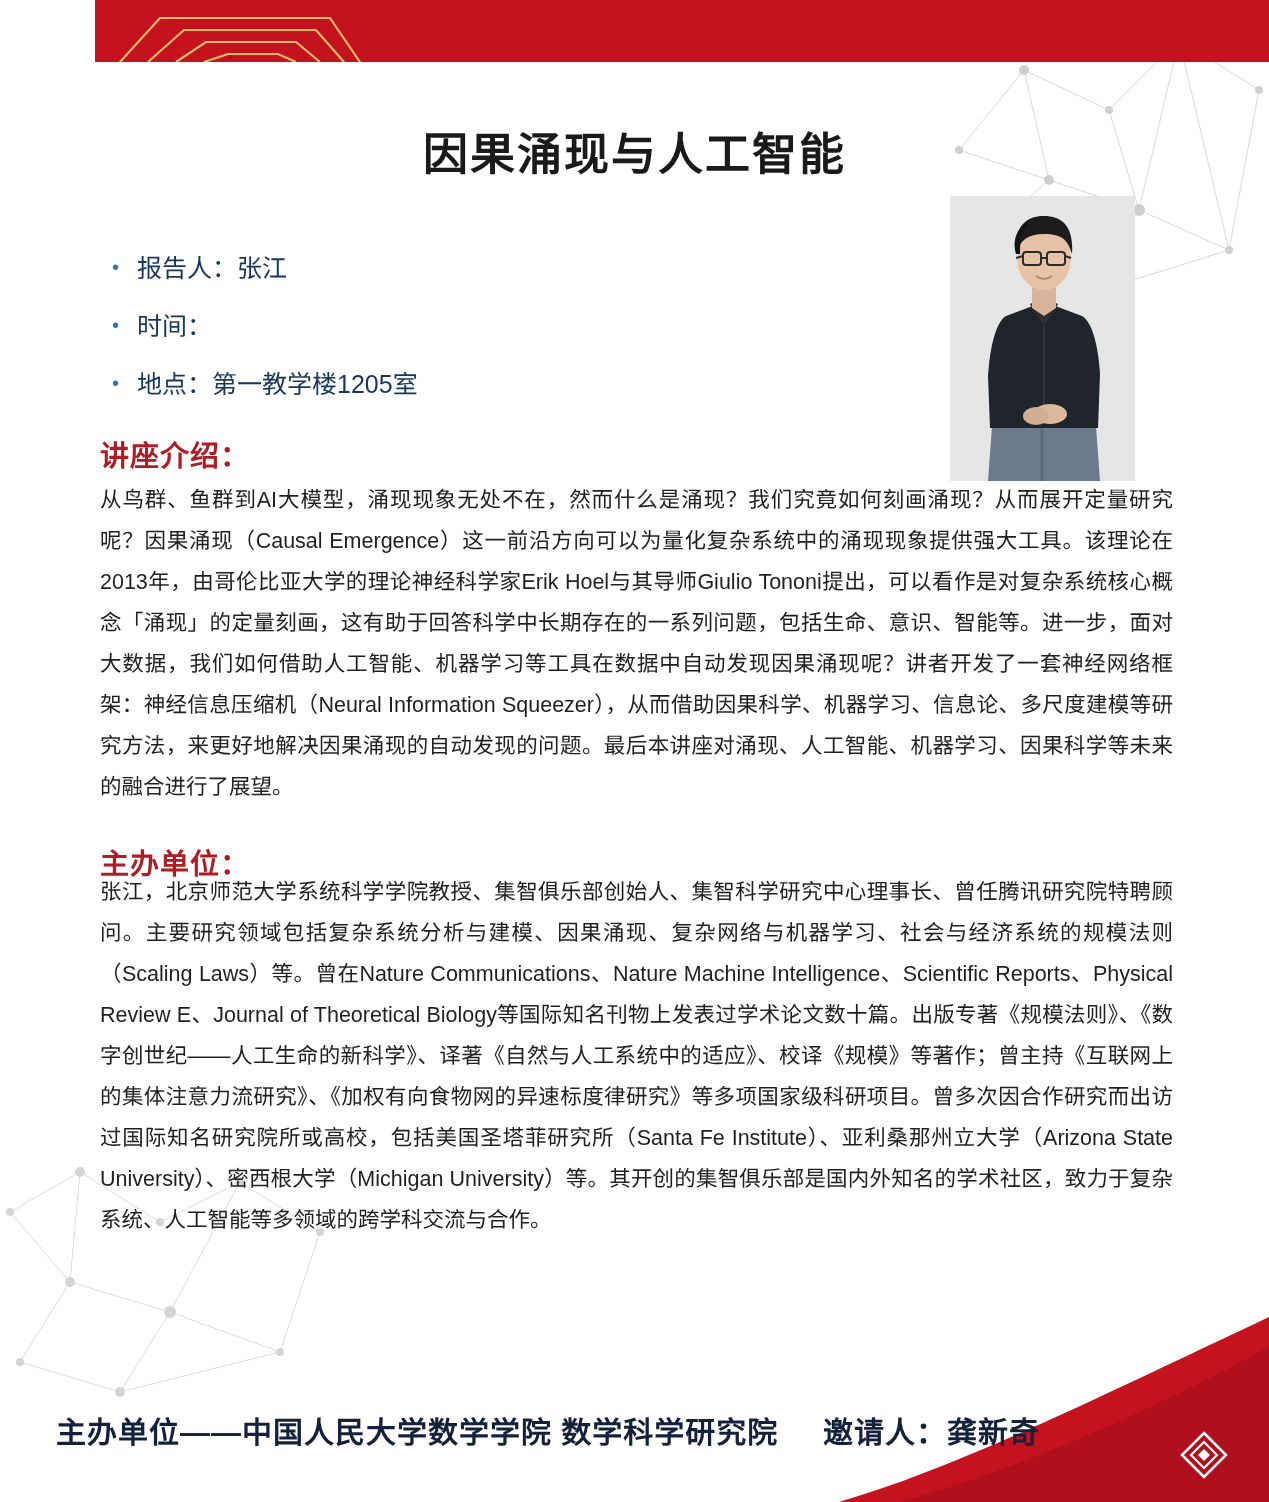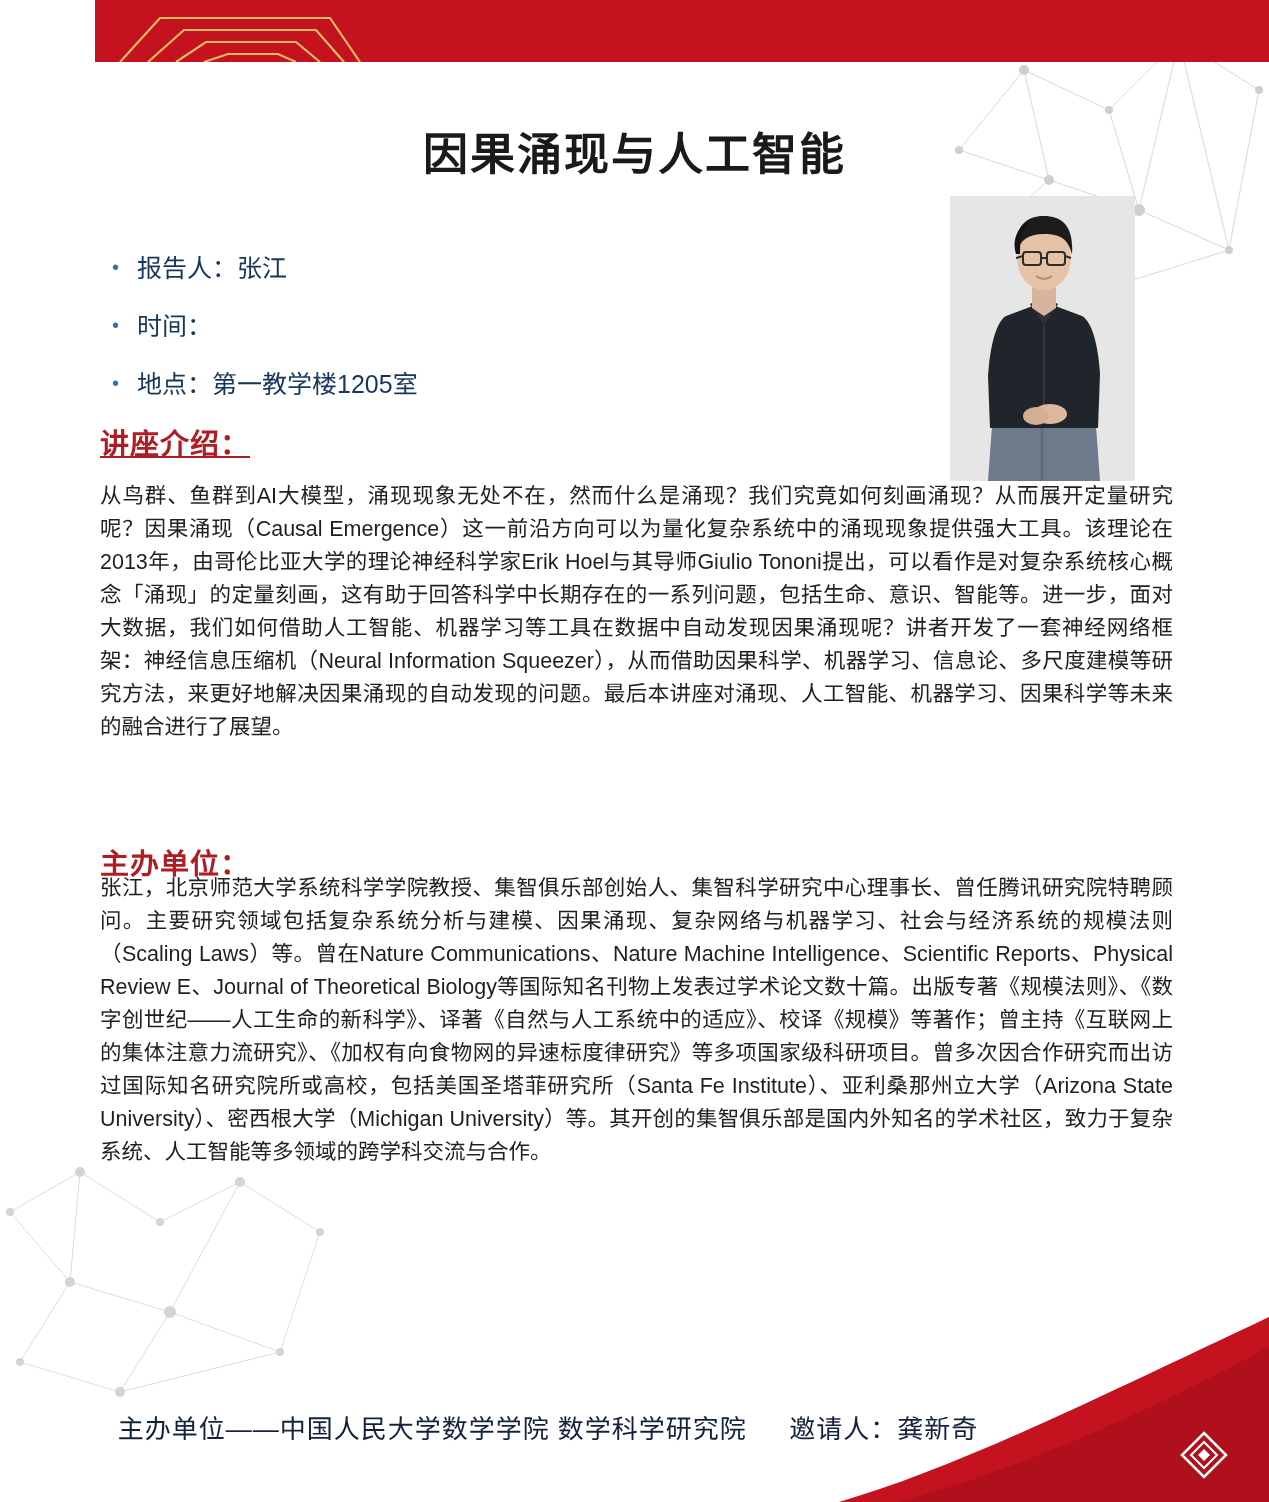--- a/index.html
+++ b/index.html
@@ -104,46 +104,46 @@
 
   
   .section-heading {
     position: absolute;
     left: 100px;
     font-size: 29px;
     font-weight: bold;
     color: #b01c24;
     letter-spacing: 1px;
   }
-  #h-intro { top: 420px; text-decoration: underline; }
+  #h-intro { top: 432px; }
   #h-bio   { top: 840px; }
 
   
   .body-text {
     position: absolute;
     left: 100px;
     width: 1073px;
     font-size: 21.5px;
-    line-height: 33px;
+    line-height: 41px;
     color: #1f1f1f;
     text-align: justify;
     text-justify: inter-ideograph;
   }
   #p-intro { top: 480px; }
   #p-bio   { top: 872px; }
 
   
   .footer {
     position: absolute;
     left: 0;
     top: 1408px;
     width: 1096px;
     text-align: center;
-    font-size: 26px;
-    font-weight: normal;
+    font-size: 30px;
+    font-weight: bold;
     color: #14213d;
     letter-spacing: 1px;
   }
   .footer .gap { display: inline-block; width: 26px; }
 </style>
 </head>
 <body>
 
 <div id="poster">
 

